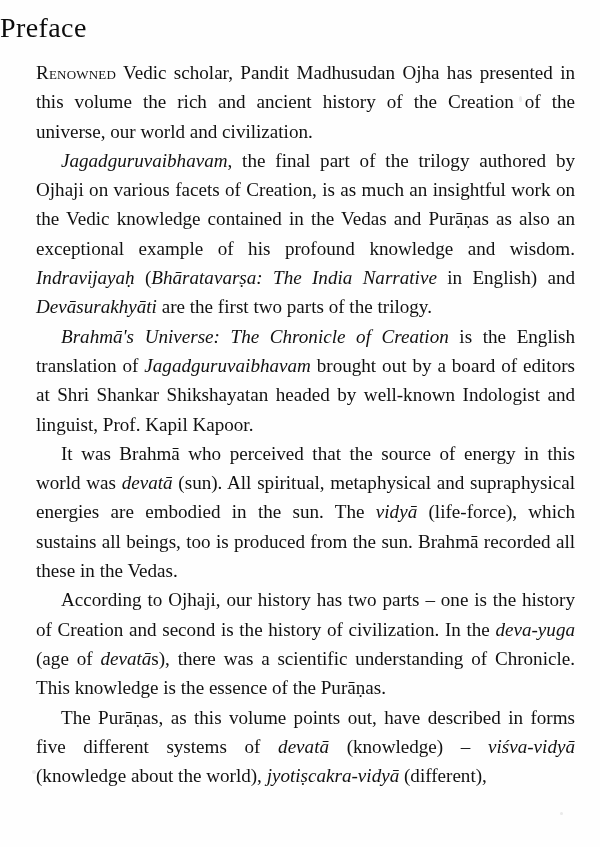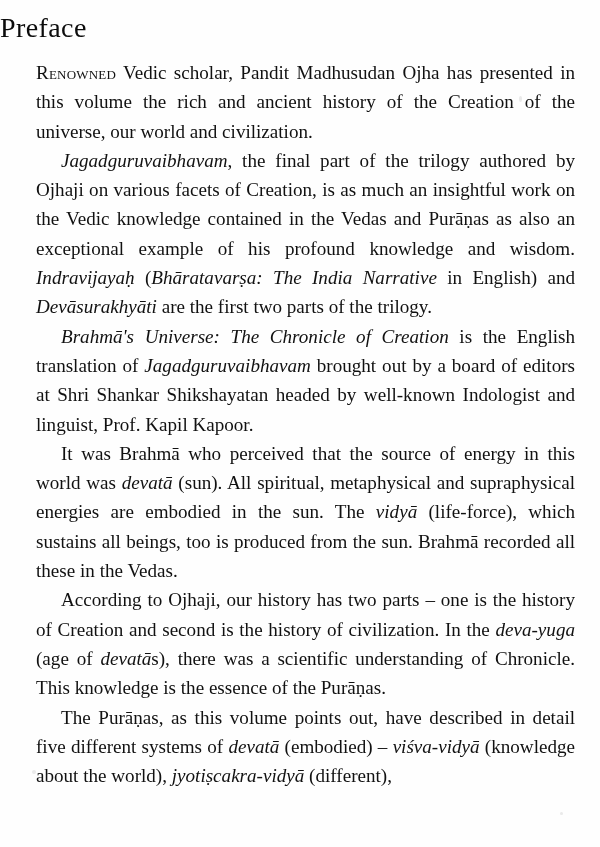--- a/index.html
+++ b/index.html
@@ -93,21 +93,21 @@
 
     <p class="para"><em class="ital">Jagadguruvaibhavam</em><span>, the final part of the trilogy authored by Ojhaji on various facets of Creation, is as much an insightful work on the Vedic knowledge contained in the Vedas and Purāṇas as also an exceptional example of his profound knowledge and wisdom. </span><em class="ital">Indravijayaḥ</em><span> (</span><em class="ital">Bhāratavarṣa: The India Narrative</em><span> in English) and </span><em class="ital">Devāsurakhyāti</em><span> are the first two parts of the trilogy.</span></p>
 
     <p class="para"><em class="ital">Brahmā's Universe: The Chronicle of Creation</em><span> is the English translation of </span><em class="ital">Jagadguruvaibhavam</em><span> brought out by a board of editors at Shri Shankar Shikshayatan headed by well-known Indologist and linguist, Prof. Kapil Kapoor.</span></p>
 
 
     <p class="para"><span>It was Brahmā who perceived that the source of energy in this world was </span><em class="ital">devatā</em><span> (sun). All spiritual, metaphysical and supraphysical energies are embodied in the sun. The </span><em class="ital">vidyā</em><span> (life-force), which sustains all beings, too is produced from the sun. Brahmā recorded all these in the Vedas.</span></p>
 
     <p class="para"><span>According to Ojhaji, our history has two parts – one is the history of Creation and second is the history of civilization. In the </span><em class="ital">deva-yuga</em><span> (age of </span><em class="ital">devatā</em><span>s), there was a scientific understanding of Chronicle. This knowledge is the essence of the Purāṇas.</span></p>
 
-    <p class="para"><span>The Purāṇas, as this volume points out, have described in detail five different systems of </span><em class="ital">devatā</em><span> (embodied) – </span><em class="ital">viśva-vidyā</em><span> (knowledge about the world), </span><em class="ital">jyotiṣcakra-vidyā</em><span> (different),</span></p>
+    <p class="para"><span>The Purāṇas, as this volume points out, have described in forms five different systems of </span><em class="ital">devatā</em><span> (knowledge) – </span><em class="ital">viśva-vidyā</em><span> (knowledge about the world), </span><em class="ital">jyotiṣcakra-vidyā</em><span> (different),</span></p>
 
   </div>
 
   <span class="speck" style="left:519px; top:96px; width:3px; height:6px;"></span>
   <span class="speck" style="left:32px; top:770px; width:4px; height:4px;"></span>
   <span class="speck" style="left:560px; top:812px; width:3px; height:3px;"></span>
 
 </div>
 
 </body></html>

